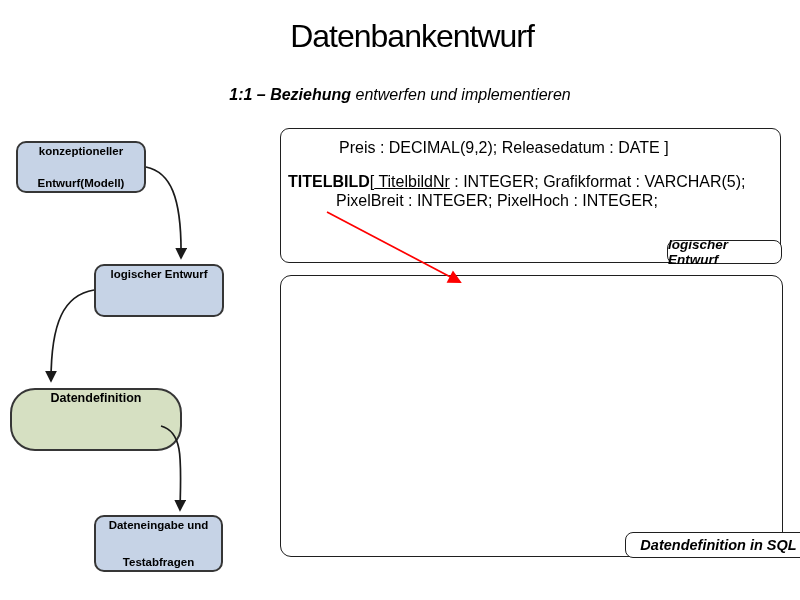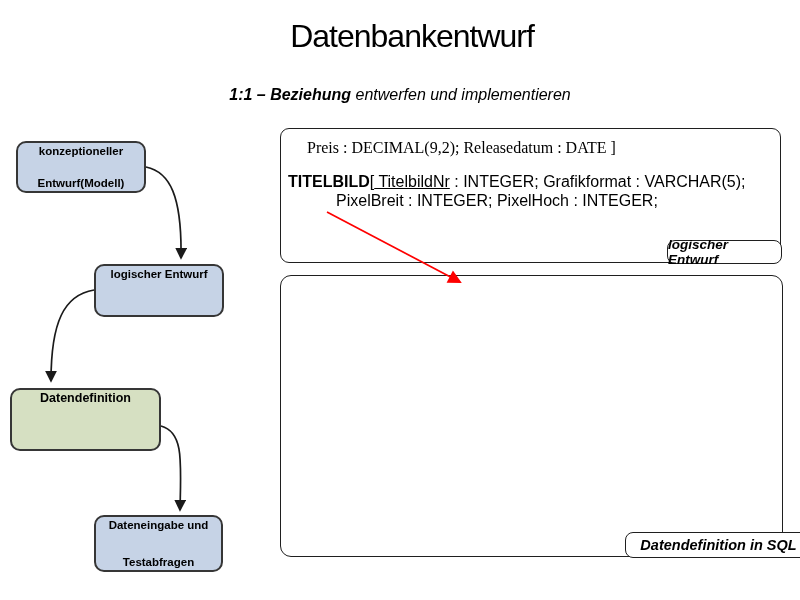--- a/index.html
+++ b/index.html
@@ -23,31 +23,31 @@
   .flow-node {
     position:absolute; box-sizing:border-box;
     border:2px solid #363636; border-radius:10px;
     display:flex; flex-direction:column; align-items:center; justify-content:space-between;
     font-size:11.5px; font-weight:bold; text-align:center; line-height:1.4;
   }
   .node-blue  { background:#c6d3e6; }
   .node-green { background:#d6e0c2; }
   #node1 { left:16px;  top:141px; width:130px; height:52px; }
   #node2 { left:94px;  top:264px; width:130px; height:53px; }
-  #node3 { left:10px;  top:388px; width:151px; height:63px; font-size:12.5px; }
+  #node3 { left:10px;  top:388px; width:172px; height:63px; font-size:12.5px;border-radius:25px; }
   #node4 { left:94px;  top:515px; width:129px; height:57px; }
   
   .panel {
     position:absolute; box-sizing:border-box; background:#fff;
     border:1.6px solid #1f1f1f; border-radius:9px;
   }
   #logical-panel { left:280px; top:128px; width:501px; height:135px; padding:9px 6px 0 7px; }
   #sql-panel     { left:280px; top:275px; width:503px; height:282px; border-radius:11px; }
   .schema-line { font-size:16px; line-height:19.5px; white-space:pre; }
-  .indent-app   { margin-left:19px;font-family:Liberation Serif, serif; }
+  .indent-app   { margin-left:51px; }
   .indent-titel { margin-left:48px; }
   .schema-gap { height:14px; }
   .rel-name { font-weight:bold; }
   .pk { text-decoration:underline; }
   .fk { text-decoration:overline; }
   
   .corner-label {
     position:absolute; box-sizing:border-box; background:#fff;
     border:1.6px solid #1f1f1f; border-radius:8px;
     display:flex; align-items:center; justify-content:center;

